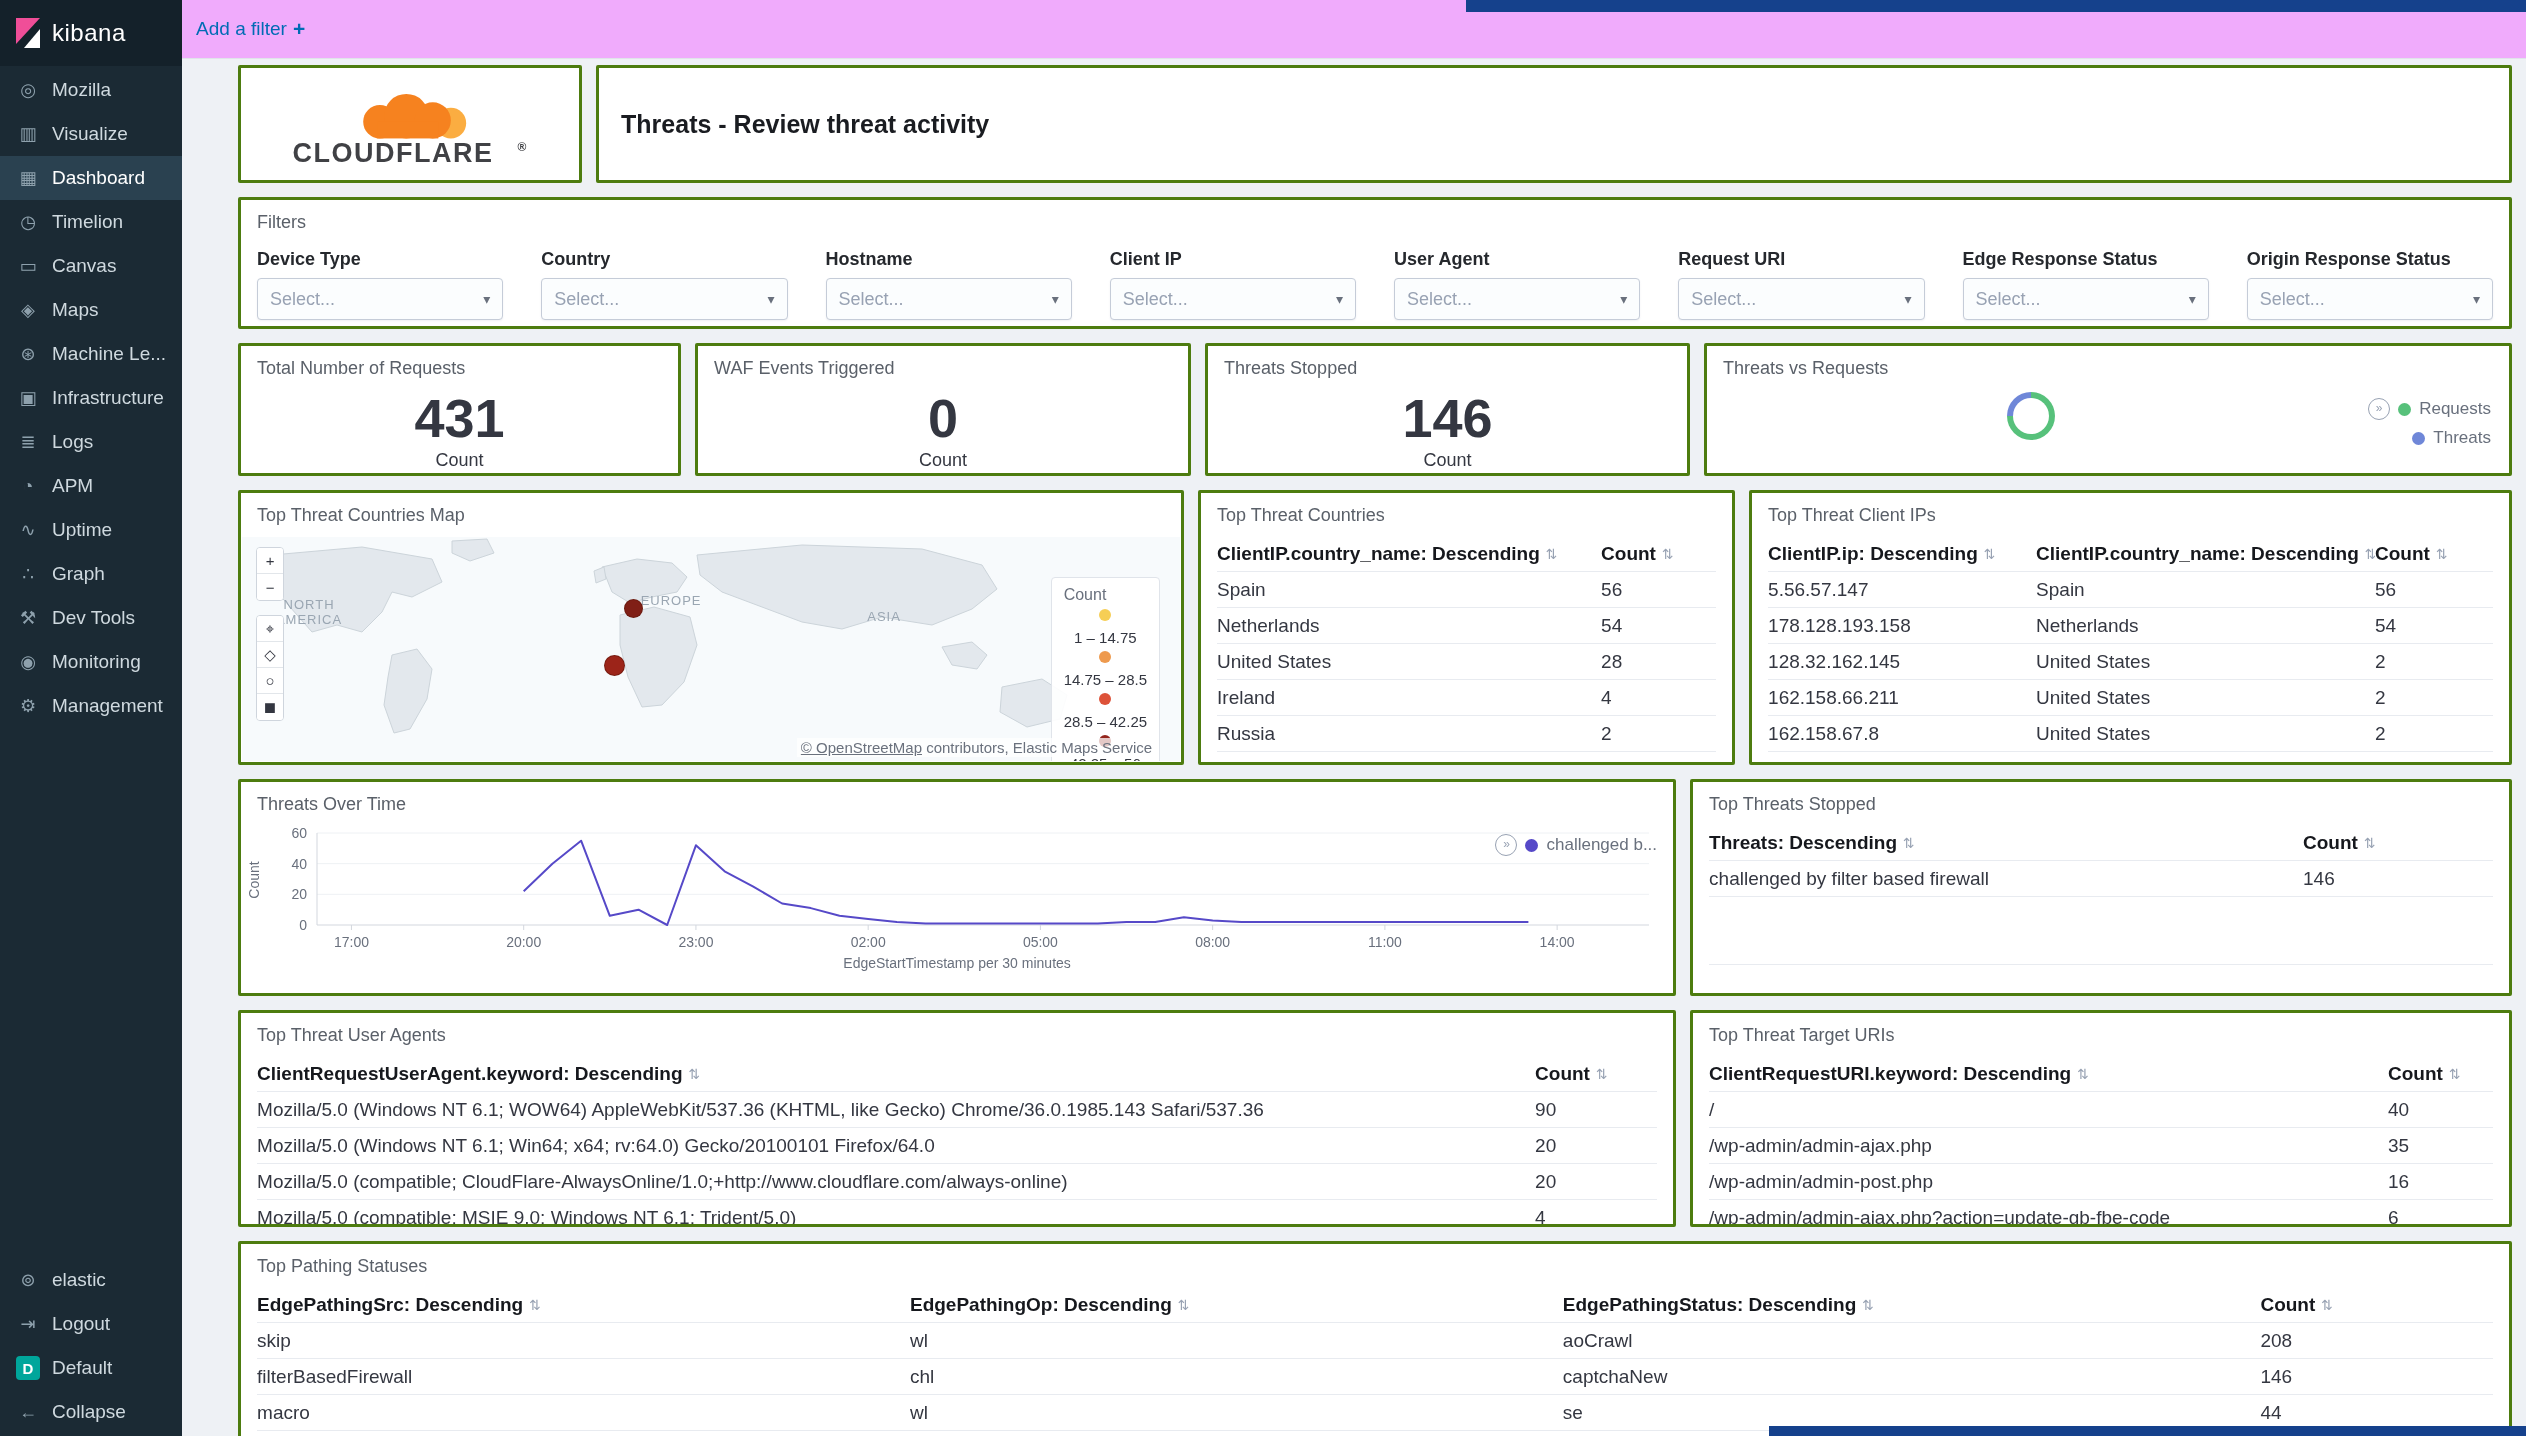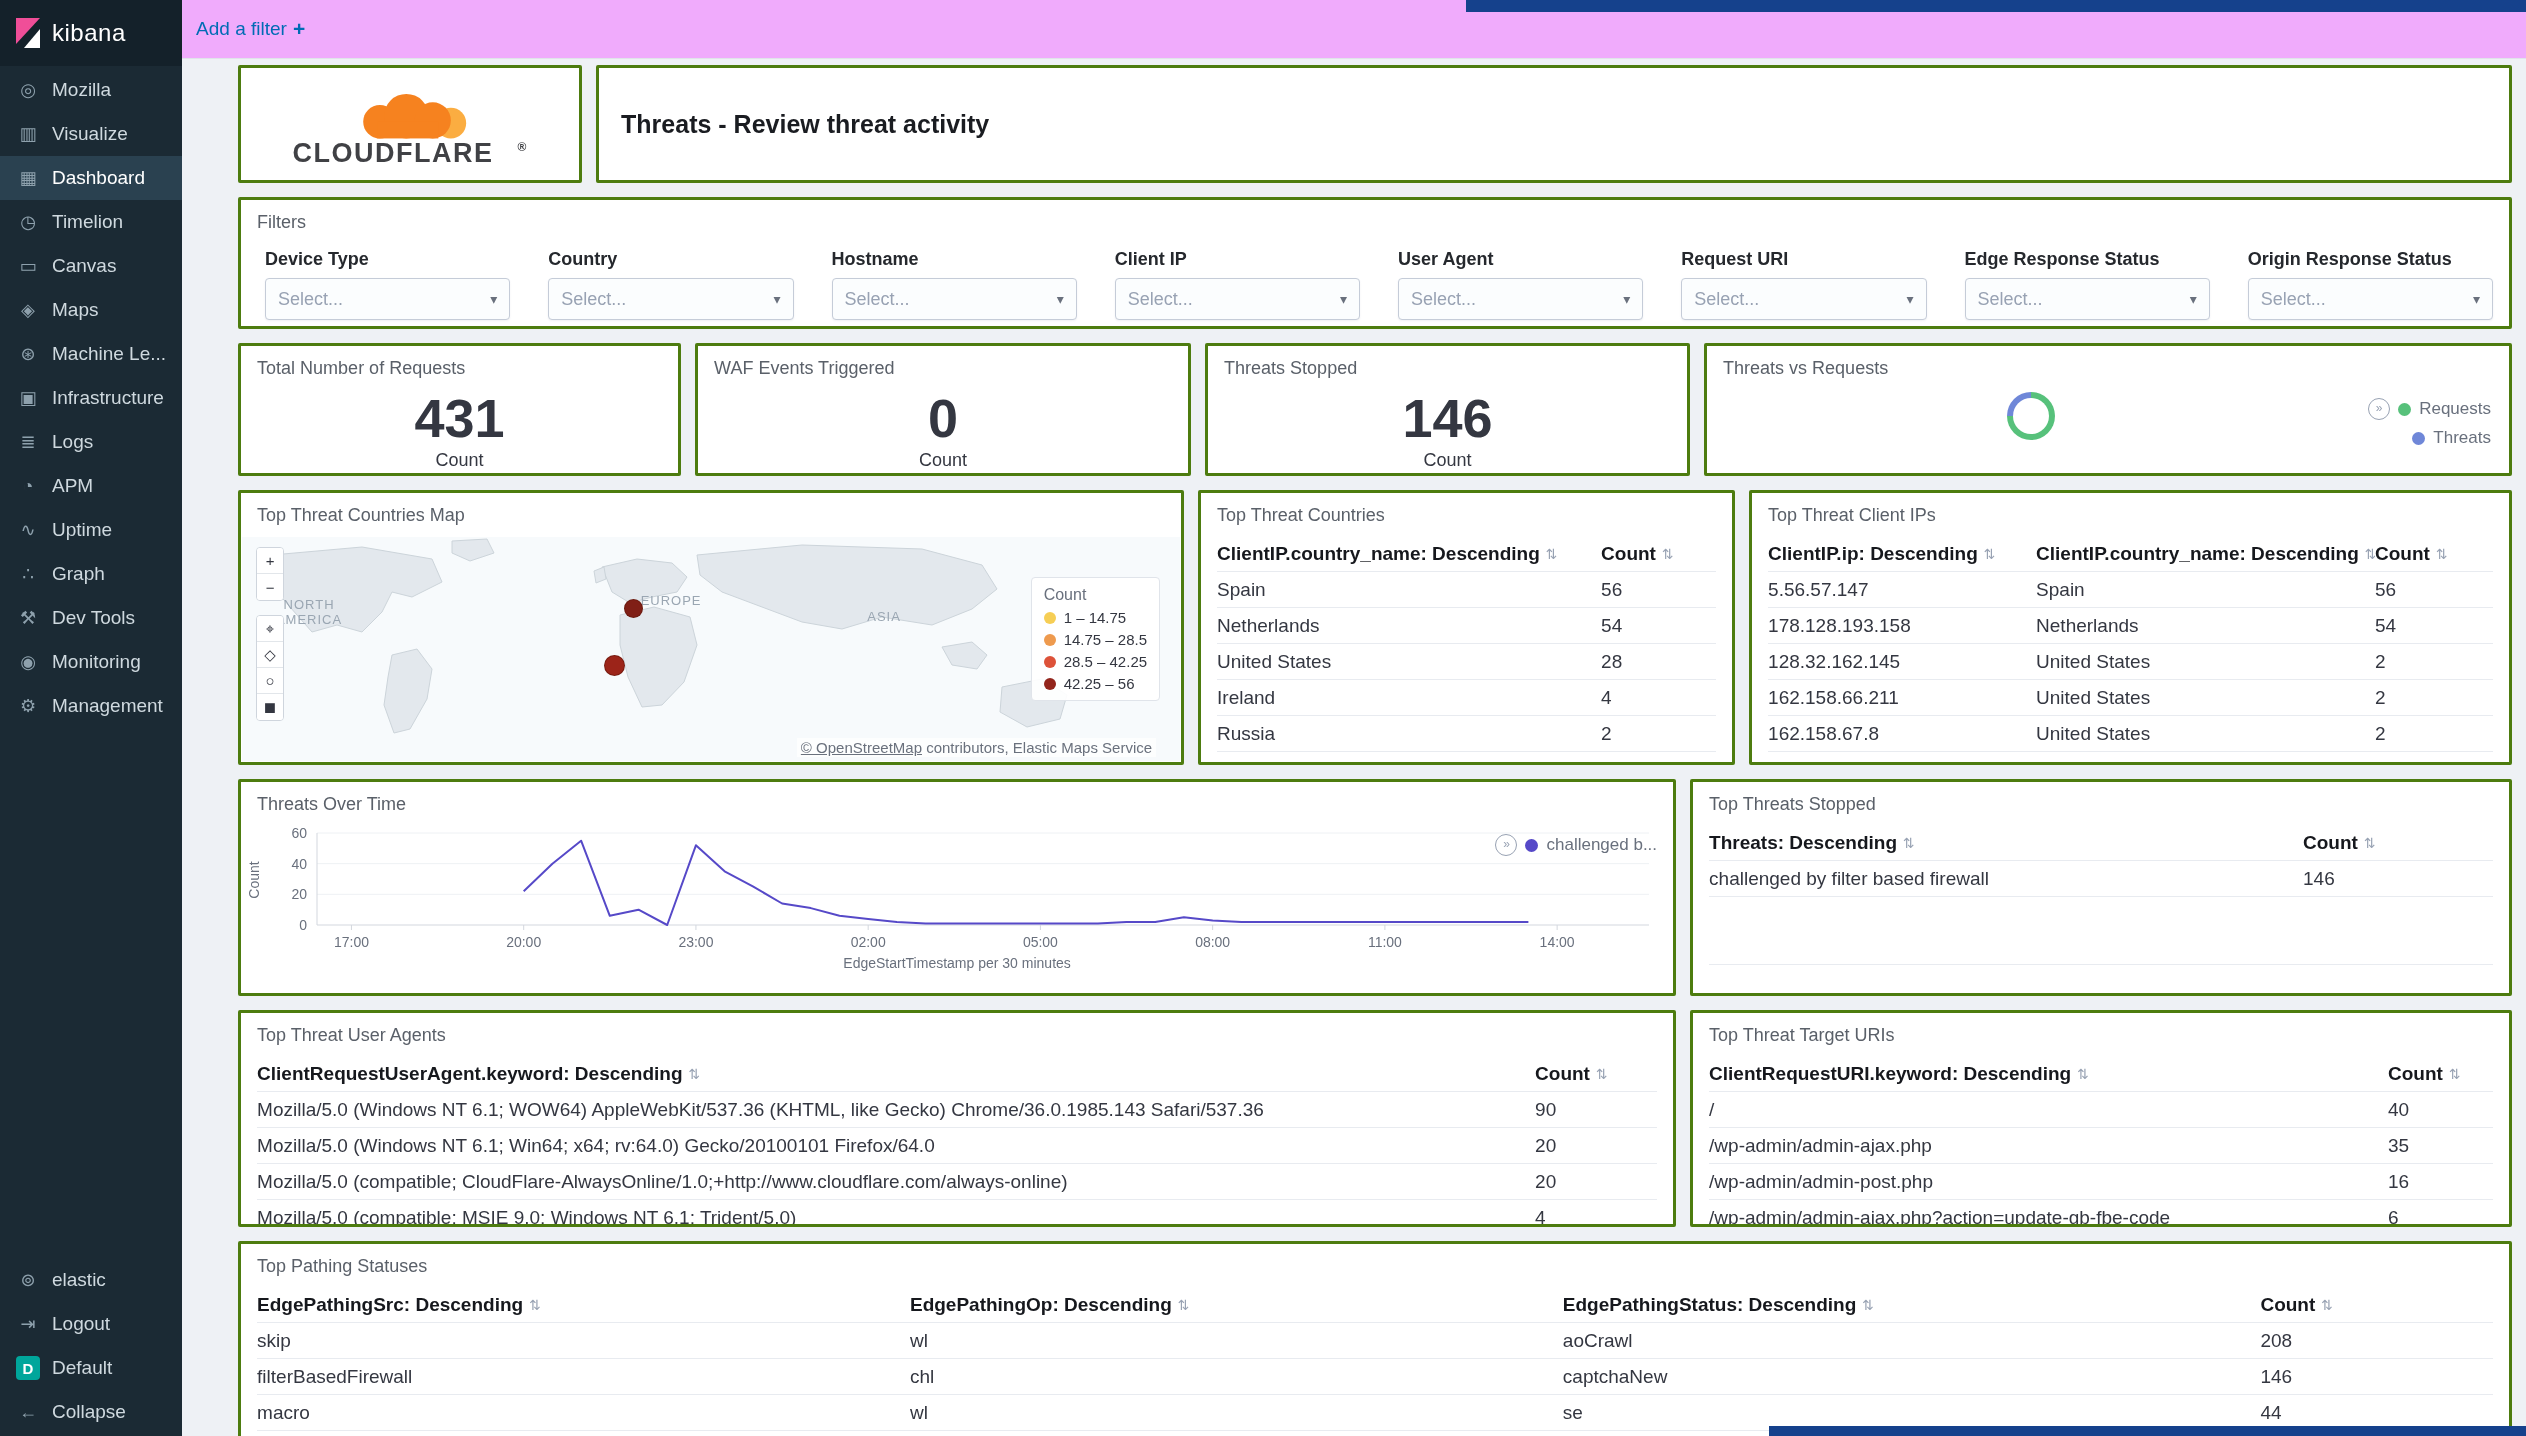--- a/index.html
+++ b/index.html
@@ -37,21 +37,21 @@
   .w940{flex:0 0 940px}.w531{flex:0 0 531px}.w1432{flex:0 0 1432px}
   .grow{flex:1;min-width:0}
 
   
   .cf{display:flex;flex-direction:column;align-items:center;justify-content:center;}
   .cf-word{font-size:27px;font-weight:700;color:#404145;letter-spacing:1.5px;display:flex;align-items:flex-start;margin-top:-6px;gap:24px;}
   .cf-reg{font-size:12px;margin-top:2px;}
   .md-title{display:flex;align-items:center;padding-left:22px;font-size:25px;font-weight:700;color:#1a1c21;}
 
   
-  .filters-grid{display:grid;grid-template-columns:repeat(8,1fr);gap:0 38px;padding:6px 16px 0;margin-left:8px;}
+  .filters-grid{display:grid;grid-template-columns:repeat(8,1fr);gap:0 38px;padding:6px 16px 0;}
   .filter-label{font-size:18px;font-weight:700;color:#25282d;margin-bottom:8px;white-space:nowrap;}
   .select{height:40px;border:1px solid #c5ccd8;border-radius:4px;background:#fbfdfe;display:flex;align-items:center;
     justify-content:space-between;padding:0 12px;font-size:18px;color:#98a2b3;box-shadow:0 1px 2px rgba(152,162,179,.15);cursor:pointer;}
   .caret{color:#69707d;font-size:14px;}
 
   
   .metric{position:absolute;left:0;right:0;top:44px;text-align:center;}
   .metric-value{font-size:54px;font-weight:600;color:#343741;line-height:56px;}
   .metric-label{font-size:18px;margin-top:4px;}
 
@@ -96,21 +96,21 @@
   .mk-nl{left:382px;top:62px;width:17px;height:17px;}
   .map-ctl{position:absolute;left:14px;display:flex;flex-direction:column;border:1px solid #cfd5dd;border-radius:4px;overflow:hidden;background:#fff;}
   .map-ctl.zoom{top:10px;}
   .map-ctl.tools{top:78px;}
   .map-ctl button{width:26px;height:26px;border:none;background:#fff;color:#343741;font-size:15px;padding:0;
     border-bottom:1px solid #e2e6ea;font-family:inherit;cursor:pointer;}
   .map-ctl button:last-child{border-bottom:none;}
   .map-legend{position:absolute;right:20px;top:40px;background:rgba(255,255,255,.92);border:1px solid #e0e4ea;border-radius:4px;
     padding:8px 12px;font-size:15px;color:#343741;}
   .map-legend-title{font-size:16px;color:#69707d;margin-bottom:4px;}
-  .legend-item{display:flex;align-items:center;gap:8px;margin-top:5px;}
+  .legend-item{display:flex;align-items:center;gap:8px;margin-top:5px;flex-direction:column;}
   .legend-dot{width:12px;height:12px;border-radius:50%;flex:0 0 12px;}
   .map-attrib{position:absolute;right:24px;bottom:4px;font-size:15px;color:#6a717d;background:rgba(255,255,255,.75);padding:1px 4px;}
   .map-attrib .lnk{text-decoration:underline;}
 </style>
 </head>
 <body>
 
 <div class="screen">
 
   <aside class="sidebar">

